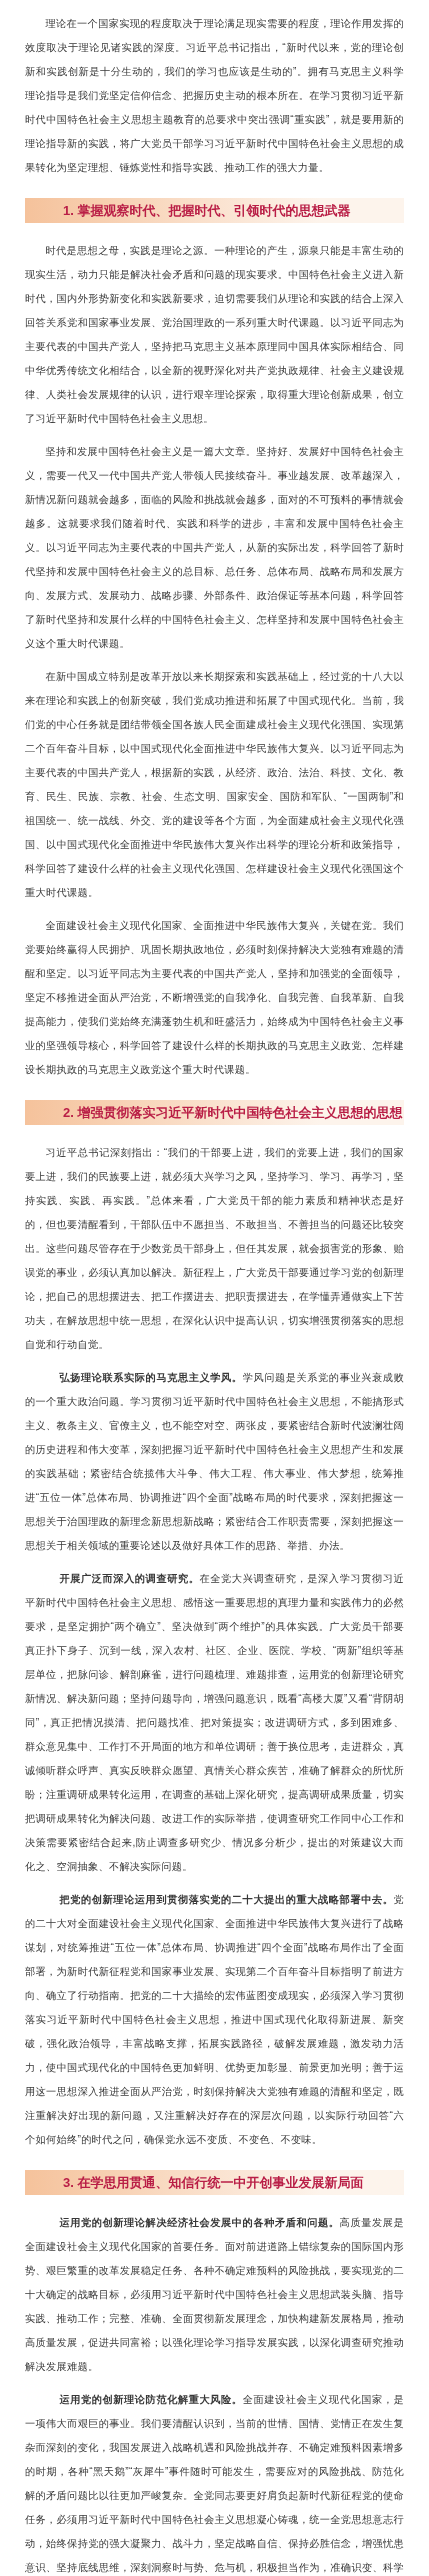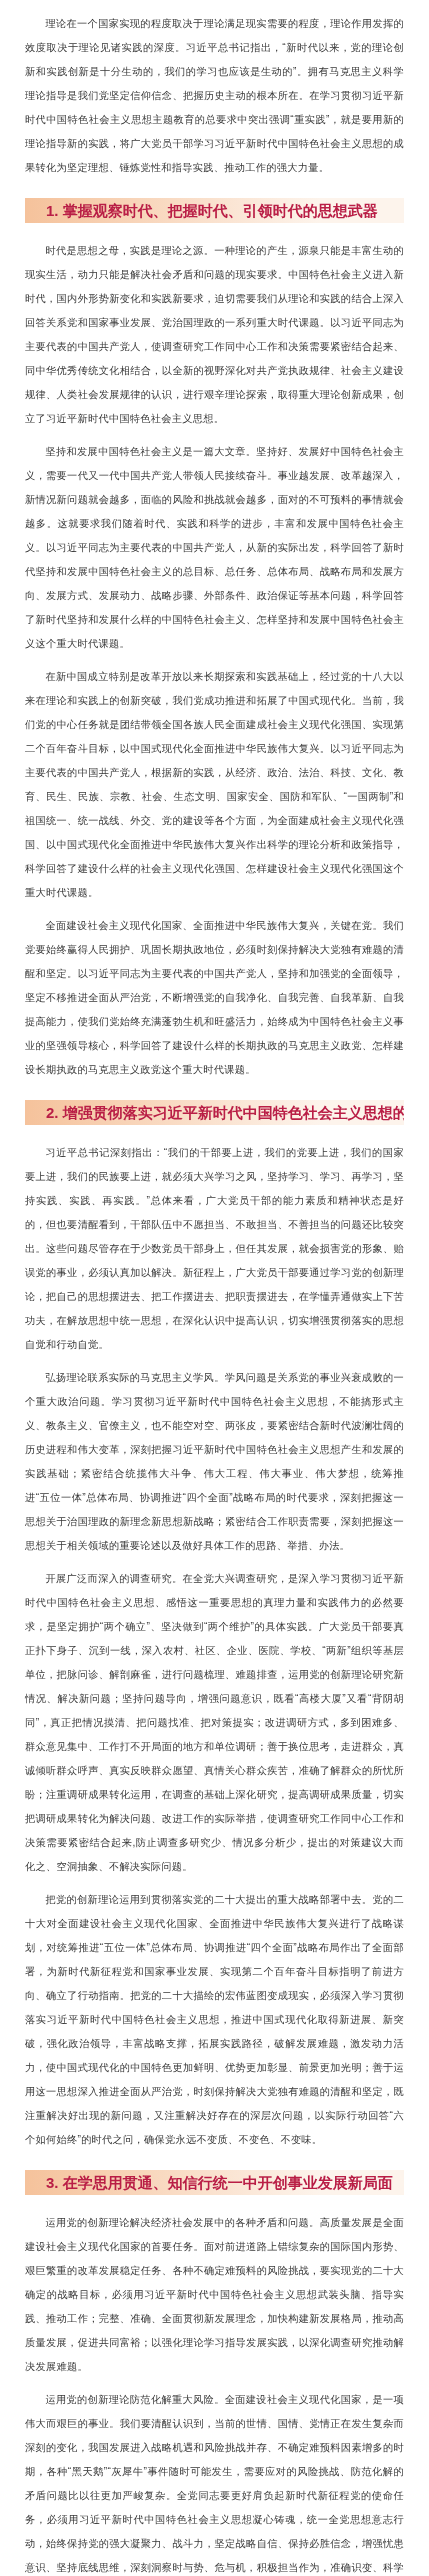--- a/index.html
+++ b/index.html
@@ -26,46 +26,47 @@
   .para{
     font-size:10.2px;
     line-height:24px;
     text-align:justify;
     text-indent:2em;
     letter-spacing:0.3px;
     color:var(--body-text);
     margin:0 0 9px 0;
   }
   .para .lead{
-    font-weight:normal;
+    font-weight:bold;
+    margin-left:14px;
   }
   .section-heading{
     box-sizing:border-box;
     height:25px;
     line-height:25px;
     margin:18px 0 16px 0;
-    padding-left:21px;
+    padding-left:38px;
     background:linear-gradient(90deg,var(--band-left) 0%,var(--band-right) 78%,var(--band-right) 100%);
     color:var(--heading-text);
-    font-size:15px;
+    font-size:13px;
     font-weight:bold;
     white-space:nowrap;
     overflow:hidden;
   }
 </style>
 </head>
 <body>
 
 <div class="page">
 
   <p class="para">理论在一个国家实现的程度取决于理论满足现实需要的程度，理论作用发挥的效度取决于理论见诸实践的深度。习近平总书记指出，“新时代以来，党的理论创新和实践创新是十分生动的，我们的学习也应该是生动的”。拥有马克思主义科学理论指导是我们党坚定信仰信念、把握历史主动的根本所在。在学习贯彻习近平新时代中国特色社会主义思想主题教育的总要求中突出强调“重实践”，就是要用新的理论指导新的实践，将广大党员干部学习习近平新时代中国特色社会主义思想的成果转化为坚定理想、锤炼党性和指导实践、推动工作的强大力量。</p>
 
   <div class="section-heading">1. 掌握观察时代、把握时代、引领时代的思想武器</div>
 
-  <p class="para">时代是思想之母，实践是理论之源。一种理论的产生，源泉只能是丰富生动的现实生活，动力只能是解决社会矛盾和问题的现实要求。中国特色社会主义进入新时代，国内外形势新变化和实践新要求，迫切需要我们从理论和实践的结合上深入回答关系党和国家事业发展、党治国理政的一系列重大时代课题。以习近平同志为主要代表的中国共产党人，使调查研究工作同中心工作和决策需要紧密结合起来、同中华优秀传统文化相结合，以全新的视野深化对共产党执政规律、社会主义建设规律、人类社会发展规律的认识，进行艰辛理论探索，取得重大理论创新成果，创立了习近平新时代中国特色社会主义思想。</p>
+  <p class="para">时代是思想之母，实践是理论之源。一种理论的产生，源泉只能是丰富生动的现实生活，动力只能是解决社会矛盾和问题的现实要求。中国特色社会主义进入新时代，国内外形势新变化和实践新要求，迫切需要我们从理论和实践的结合上深入回答关系党和国家事业发展、党治国理政的一系列重大时代课题。以习近平同志为主要代表的中国共产党人，坚持把马克思主义基本原理同中国具体实际相结合、同中华优秀传统文化相结合，以全新的视野深化对共产党执政规律、社会主义建设规律、人类社会发展规律的认识，进行艰辛理论探索，取得重大理论创新成果，创立了习近平新时代中国特色社会主义思想。</p>
   <p class="para">坚持和发展中国特色社会主义是一篇大文章。坚持好、发展好中国特色社会主义，需要一代又一代中国共产党人带领人民接续奋斗。事业越发展、改革越深入，新情况新问题就会越多，面临的风险和挑战就会越多，面对的不可预料的事情就会越多。这就要求我们随着时代、实践和科学的进步，丰富和发展中国特色社会主义。以习近平同志为主要代表的中国共产党人，从新的实际出发，科学回答了新时代坚持和发展中国特色社会主义的总目标、总任务、总体布局、战略布局和发展方向、发展方式、发展动力、战略步骤、外部条件、政治保证等基本问题，科学回答了新时代坚持和发展什么样的中国特色社会主义、怎样坚持和发展中国特色社会主义这个重大时代课题。</p>
   <p class="para">在新中国成立特别是改革开放以来长期探索和实践基础上，经过党的十八大以来在理论和实践上的创新突破，我们党成功推进和拓展了中国式现代化。当前，我们党的中心任务就是团结带领全国各族人民全面建成社会主义现代化强国、实现第二个百年奋斗目标，以中国式现代化全面推进中华民族伟大复兴。以习近平同志为主要代表的中国共产党人，根据新的实践，从经济、政治、法治、科技、文化、教育、民生、民族、宗教、社会、生态文明、国家安全、国防和军队、“一国两制”和祖国统一、统一战线、外交、党的建设等各个方面，为全面建成社会主义现代化强国、以中国式现代化全面推进中华民族伟大复兴作出科学的理论分析和政策指导，科学回答了建设什么样的社会主义现代化强国、怎样建设社会主义现代化强国这个重大时代课题。</p>
   <p class="para">全面建设社会主义现代化国家、全面推进中华民族伟大复兴，关键在党。我们党要始终赢得人民拥护、巩固长期执政地位，必须时刻保持解决大党独有难题的清醒和坚定。以习近平同志为主要代表的中国共产党人，坚持和加强党的全面领导，坚定不移推进全面从严治党，不断增强党的自我净化、自我完善、自我革新、自我提高能力，使我们党始终充满蓬勃生机和旺盛活力，始终成为中国特色社会主义事业的坚强领导核心，科学回答了建设什么样的长期执政的马克思主义政党、怎样建设长期执政的马克思主义政党这个重大时代课题。</p>
 
   <div class="section-heading">2. 增强贯彻落实习近平新时代中国特色社会主义思想的思想自觉和行动自觉</div>
 
   <p class="para">习近平总书记深刻指出：“我们的干部要上进，我们的党要上进，我们的国家要上进，我们的民族要上进，就必须大兴学习之风，坚持学习、学习、再学习，坚持实践、实践、再实践。”总体来看，广大党员干部的能力素质和精神状态是好的，但也要清醒看到，干部队伍中不愿担当、不敢担当、不善担当的问题还比较突出。这些问题尽管存在于少数党员干部身上，但任其发展，就会损害党的形象、贻误党的事业，必须认真加以解决。新征程上，广大党员干部要通过学习党的创新理论，把自己的思想摆进去、把工作摆进去、把职责摆进去，在学懂弄通做实上下苦功夫，在解放思想中统一思想，在深化认识中提高认识，切实增强贯彻落实的思想自觉和行动自觉。</p>
 
   <p class="para"><span class="lead">弘扬理论联系实际的马克思主义学风。</span><span>学风问题是关系党的事业兴衰成败的一个重大政治问题。学习贯彻习近平新时代中国特色社会主义思想，不能搞形式主义、教条主义、官僚主义，也不能空对空、两张皮，要紧密结合新时代波澜壮阔的历史进程和伟大变革，深刻把握习近平新时代中国特色社会主义思想产生和发展的实践基础；紧密结合统揽伟大斗争、伟大工程、伟大事业、伟大梦想，统筹推进“五位一体”总体布局、协调推进“四个全面”战略布局的时代要求，深刻把握这一思想关于治国理政的新理念新思想新战略；紧密结合工作职责需要，深刻把握这一思想关于相关领域的重要论述以及做好具体工作的思路、举措、办法。</span></p>
 

